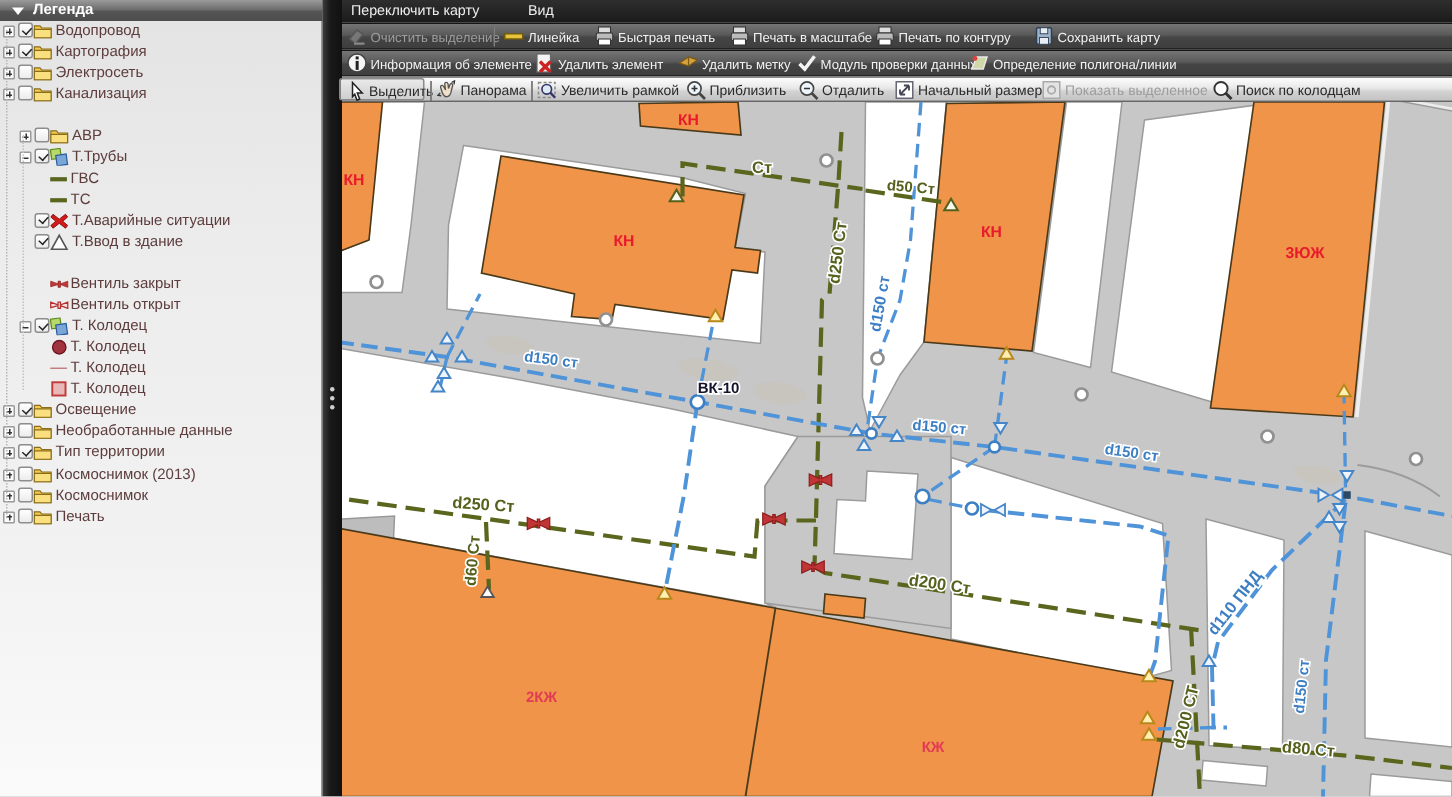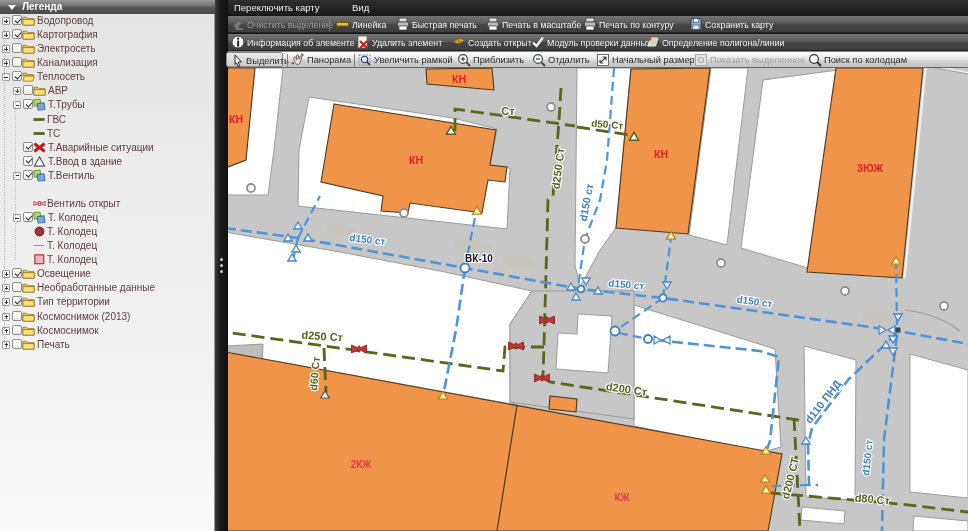--- a/index.html
+++ b/index.html
@@ -102,28 +102,20 @@
         <span style="left:37px">Электросеть</span>
       </div>
 <div class="trow" style="top:56.2px;left:0;width:215px">
         <i class="exp plus" style="left:2px"></i>
         <i class="cb " style="left:12px"></i>
         <svg class="ticon" style="left:22px" viewBox="0 0 14 13">
           <use href="#folder"></use>
         </svg>
         <span style="left:37px">Канализация</span>
       </div>
-<div class="trow" style="top:70.3px;left:0;width:215px">
-        <i class="exp " style="left:2px"></i>
-        <i class="cb on" style="left:12px"></i>
-        <svg class="ticon" style="left:22px" viewBox="0 0 14 13">
-          <use href="#folderop"></use>
-        </svg>
-        <span style="left:37px">Теплосеть</span>
-      </div>
 <div class="trow" style="top:84.3px;left:0;width:215px">
         <i class="exp plus" style="left:13px"></i>
         <i class="cb " style="left:23px"></i>
         <svg class="ticon" style="left:33px" viewBox="0 0 14 13">
           <use href="#folder"></use>
         </svg>
         <span style="left:48px">АВР</span>
       </div>
 <div class="trow" style="top:98.4px;left:0;width:245px">
         <i class="exp " style="left:13px"></i>
@@ -152,27 +144,25 @@
         </svg>
         <span style="left:47px">ТС</span>
       </div>
 <div class="trow" style="top:154.7px;left:0;width:215px">
         <i class="cb on" style="left:23px"></i>
         <svg class="ticon" style="left:33px" viewBox="0 0 14 13">
           <use href="#tri"></use>
         </svg>
         <span style="left:48px">Т.Ввод в здание</span>
       </div>
-<div class="trow" style="top:168.8px;left:0;width:215px">
-        <i class="exp " style="left:13px"></i>
-        <i class="cb on" style="left:23px"></i>
-        <svg class="ticon" style="left:33px" viewBox="0 0 14 13">
-          <use href="#layers"></use>
-        </svg>
-        <span style="left:48px">Т.Вентиль</span>
+<div class="trow" style="top:182.8px;left:0;width:215px">
+        <svg class="ticon" style="left:33px" viewBox="0 0 16 13">
+          <use href="#bowc"></use>
+        </svg>
+        <span style="left:47px">Вентиль закрыт</span>
       </div>
 <div class="trow" style="top:196.9px;left:0;width:215px">
         <svg class="ticon" style="left:33px" viewBox="0 0 16 13">
           <use href="#bowo"></use>
         </svg>
         <span style="left:47px">Вентиль открыт</span>
       </div>
 <div class="trow" style="top:211.0px;left:0;width:215px">
         <i class="exp " style="left:13px"></i>
         <i class="cb on" style="left:23px"></i>
@@ -322,21 +312,21 @@
             <rect x="2" y="1" width="9" height="12" fill="#f4f4f4" stroke="#666" stroke-width=".8"></rect>
             <path d="M4 6 L11 13 M11 6 L4 13" stroke="#cc2222" stroke-width="2.2"></path>
           </svg>
           <em>Удалить элемент</em>
         </div>
 <div class="tbtn" style="left:224px">
           <svg class="icon" viewBox="0 0 14 14">
             <path d="M1 7 L7 3 l6 2-6 4z" fill="#d8a03a" stroke="#7a5a14" stroke-width=".8"></path>
             <path d="M7 3v6" stroke="#7a5a14" stroke-width=".8"></path>
           </svg>
-          <em>Создать открыт</em>
+          <em>Удалить метку</em>
         </div>
 <div class="tbtn" style="left:303px">
           <svg class="icon" viewBox="0 0 14 14">
             <path d="M2 7.5 L5.5 11 L12 2.5" fill="none" stroke="#f2f2f2" stroke-width="2.4"></path>
           </svg>
           <em>Модуль проверки данных</em>
         </div>
 <div class="tbtn" style="left:418px">
           <svg class="icon" viewBox="0 0 14 14">
             <path d="M2 11 L5 3 H12 L9.5 11 Z" fill="#cfd8a8" stroke="#e8e8e8" stroke-width="1"></path>

